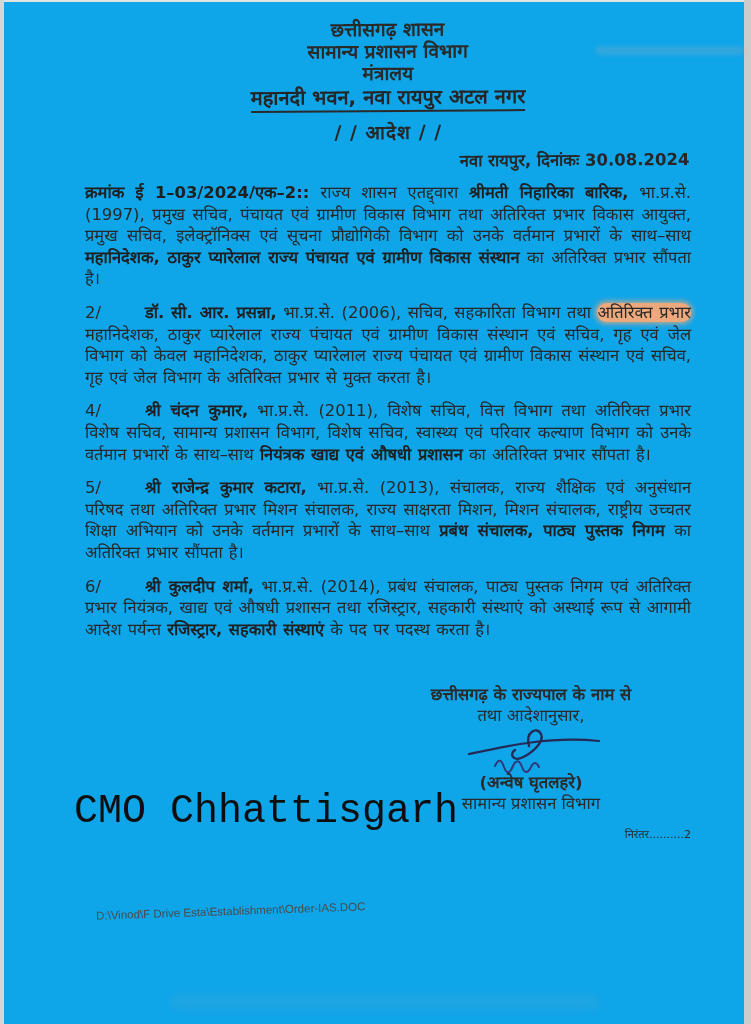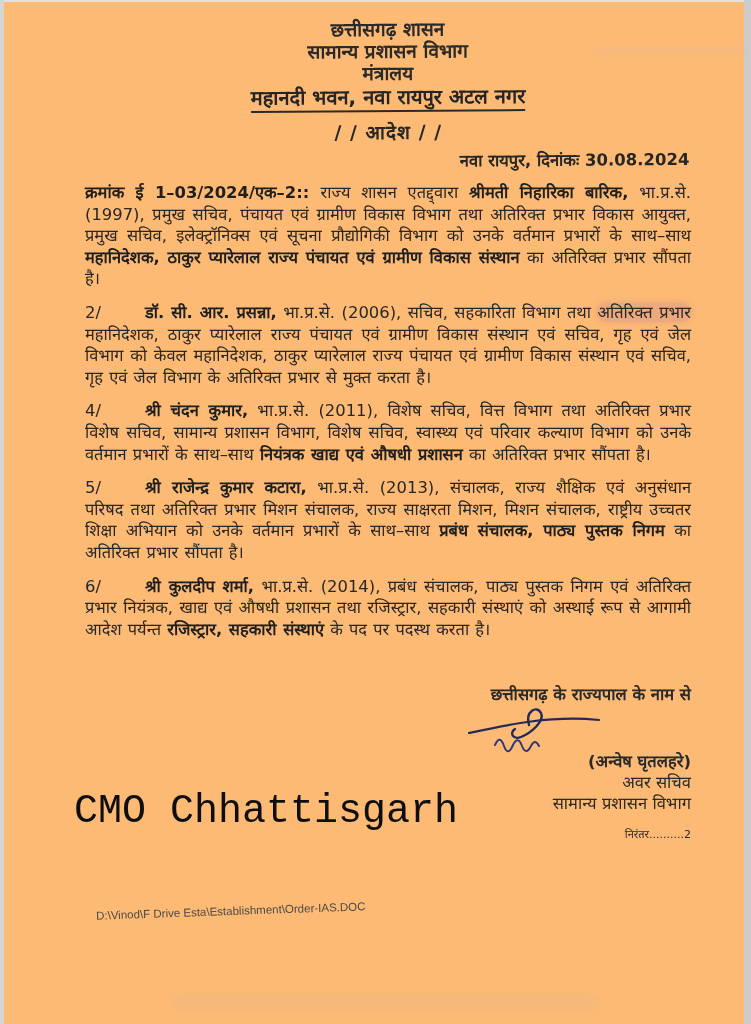--- a/index.html
+++ b/index.html
@@ -1,21 +1,21 @@
 <!DOCTYPE html>
 <html><head>
 <meta charset="utf-8">
 <style>
   * { margin:0; padding:0; box-sizing:border-box; }
   html,body { width:751px; height:1024px; }
   body { font-family:"DejaVu Sans", sans-serif; background:#e8e8e6; }
 
   .page {
     position:relative; width:751px; height:1024px;
-    background:#fdba74; overflow:hidden;
+    background:#0ea5e9; overflow:hidden;
     box-shadow: inset 4px 0 0 #d6d6d4, inset -7px 0 0 #ccccca, inset 0 2px 0 #e2e2e0;
   }
 
   .content { position:absolute; left:85px; top:18px; width:606px; color:#262626; }
 
   
   .hdr { text-align:center; transform:rotate(-0.4deg); }
   .hdr-line { font-weight:700; font-size:19px; line-height:22px; color:#2a2a2a; }
   .hdr-address { display:inline-block; font-weight:700; font-size:20px; line-height:24px;
     border-bottom:2px solid #2a2a2a; padding-bottom:1px; margin-top:1px; color:#252525; }
@@ -25,21 +25,21 @@
   
   .paras { margin-top:10px; }
   .para { font-size:16.4px; line-height:21.6px; text-align:justify; margin-bottom:12px;
     color:#272727; word-spacing:1px; }
   .para .pnum { display:inline-block; width:60px; font-weight:400; }
   .para .b { font-weight:700; color:#1f1f1f;margin-top:19px; }
   .para .hl { background:#eca97d; box-shadow:0 0 5px 2px rgba(236,169,125,.75); border-radius:9px; }
 
   
   .signwrap { margin-top:4px; }
-  .sign-block { margin-left:auto; width:320px; text-align:right;margin-top:44px; }
+  .sign-block { margin-left:auto; width:320px; text-align:center;margin-top:44px; }
   .sign-line { font-size:16.5px; line-height:21px; color:#2a2a2a; }
   .sign-line.b { font-weight:700; }
   .sig-svg { display:block; margin:-2px auto -6px auto; }
   .continuation { text-align:right; font-size:11px; margin-top:12px; padding-right:0px; color:#2a2a2a; }
 
   
   .watermark { position:absolute; left:74px; top:789px; font-family:Liberation Mono, monospace;
     font-size:40px; color:#0e0e0e; letter-spacing:0px; white-space:nowrap;text-align:center; }
   .footer-path { position:absolute; left:96px; top:905px; font-family:"Liberation Sans", sans-serif;
     font-size:11.5px; color:#4a4a4a; transform:rotate(-2deg); white-space:nowrap; }
@@ -72,27 +72,27 @@
         <div class="para"><span class="b ">क्रमांक ई 1–03/2024/एक–2:: </span><span class="">राज्य शासन एतद्द्वारा </span><span class="b ">श्रीमती निहारिका बारिक,</span><span class=""> भा.प्र.से. (1997), प्रमुख सचिव, पंचायत एवं ग्रामीण विकास विभाग तथा अतिरिक्त प्रभार विकास आयुक्त, प्रमुख सचिव, इलेक्ट्रॉनिक्स एवं सूचना प्रौद्योगिकी विभाग को उनके वर्तमान प्रभारों के साथ–साथ </span><span class="b ">महानिदेशक, ठाकुर प्यारेलाल राज्य पंचायत एवं ग्रामीण विकास संस्थान</span><span class=""> का अतिरिक्त प्रभार सौंपता है।</span></div>
         <div class="para"><span class="pnum">2/</span><span class="b ">डॉ. सी. आर. प्रसन्ना,</span><span class=""> भा.प्र.से. (2006), सचिव, सहकारिता विभाग तथा </span><span class="hl">अतिरिक्त प्रभार</span><span class=""> महानिदेशक, ठाकुर प्यारेलाल राज्य पंचायत एवं ग्रामीण विकास संस्थान एवं सचिव, गृह एवं जेल विभाग को केवल महानिदेशक, ठाकुर प्यारेलाल राज्य पंचायत एवं ग्रामीण विकास संस्थान एवं सचिव, गृह एवं जेल विभाग के अतिरिक्त प्रभार से मुक्त करता है।</span></div>
         <div class="para"><span class="pnum">4/</span><span class="b ">श्री चंदन कुमार,</span><span class=""> भा.प्र.से. (2011), विशेष सचिव, वित्त विभाग तथा अतिरिक्त प्रभार विशेष सचिव, सामान्य प्रशासन विभाग, विशेष सचिव, स्वास्थ्य एवं परिवार कल्याण विभाग को उनके वर्तमान प्रभारों के साथ–साथ </span><span class="b ">नियंत्रक खाद्य एवं औषधी प्रशासन</span><span class=""> का अतिरिक्त प्रभार सौंपता है।</span></div>
         <div class="para"><span class="pnum">5/</span><span class="b ">श्री राजेन्द्र कुमार कटारा,</span><span class=""> भा.प्र.से. (2013), संचालक, राज्य शैक्षिक एवं अनुसंधान परिषद तथा अतिरिक्त प्रभार मिशन संचालक, राज्य साक्षरता मिशन, मिशन संचालक, राष्ट्रीय उच्चतर शिक्षा अभियान को उनके वर्तमान प्रभारों के साथ–साथ </span><span class="b ">प्रबंध संचालक, पाठ्य पुस्तक निगम</span><span class=""> का अतिरिक्त प्रभार सौंपता है।</span></div>
         <div class="para"><span class="pnum">6/</span><span class="b ">श्री कुलदीप शर्मा,</span><span class=""> भा.प्र.से. (2014), प्रबंध संचालक, पाठ्य पुस्तक निगम एवं अतिरिक्त प्रभार नियंत्रक, खाद्य एवं औषधी प्रशासन तथा रजिस्ट्रार, सहकारी संस्थाएं को अस्थाई रूप से आगामी आदेश पर्यन्त </span><span class="b ">रजिस्ट्रार, सहकारी संस्थाएं</span><span class=""> के पद पर पदस्थ करता है।</span></div>
       </div>
 
     <div class="signwrap">
       <div class="sign-block">
         <div class="sign-line b">छत्तीसगढ़ के राज्यपाल के नाम से</div>
+        <div class="sign-line">तथा आदेशानुसार,</div>
         <svg class="sig-svg" width="160" height="54" viewBox="0 0 160 54">
           <path d="M18 30 C 55 22, 100 12, 148 17" stroke="#242a55" stroke-width="2.2" fill="none" stroke-linecap="round"></path>
           <path d="M78 22 C 74 8, 86 2, 90 10 C 94 18, 80 30, 70 34 C 62 37, 58 30, 64 26" stroke="#242a55" stroke-width="2.4" fill="none" stroke-linecap="round"></path>
           <path d="M44 42 q 5 -11 9 1 q 4 11 9 -1 q 5 -10 9 1 q 4 10 9 0 q 4 -8 8 0" stroke="#31377a" stroke-width="2" fill="none" stroke-linecap="round"></path>
         </svg>
         <div class="sign-line b">(अन्वेष घृतलहरे)</div>
-        <div class="sign-line">अवर सचिव</div>
         <div class="sign-line">सामान्य प्रशासन विभाग</div>
       </div>
       <div class="continuation">निरंतर..........2</div>
     </div>
 
   </div>
 
   <div class="watermark">CMO Chhattisgarh</div>
   <div class="footer-path">D:\Vinod\F Drive Esta\Establishment\Order-IAS.DOC</div>
   <div class="ghost-bottom"></div>

